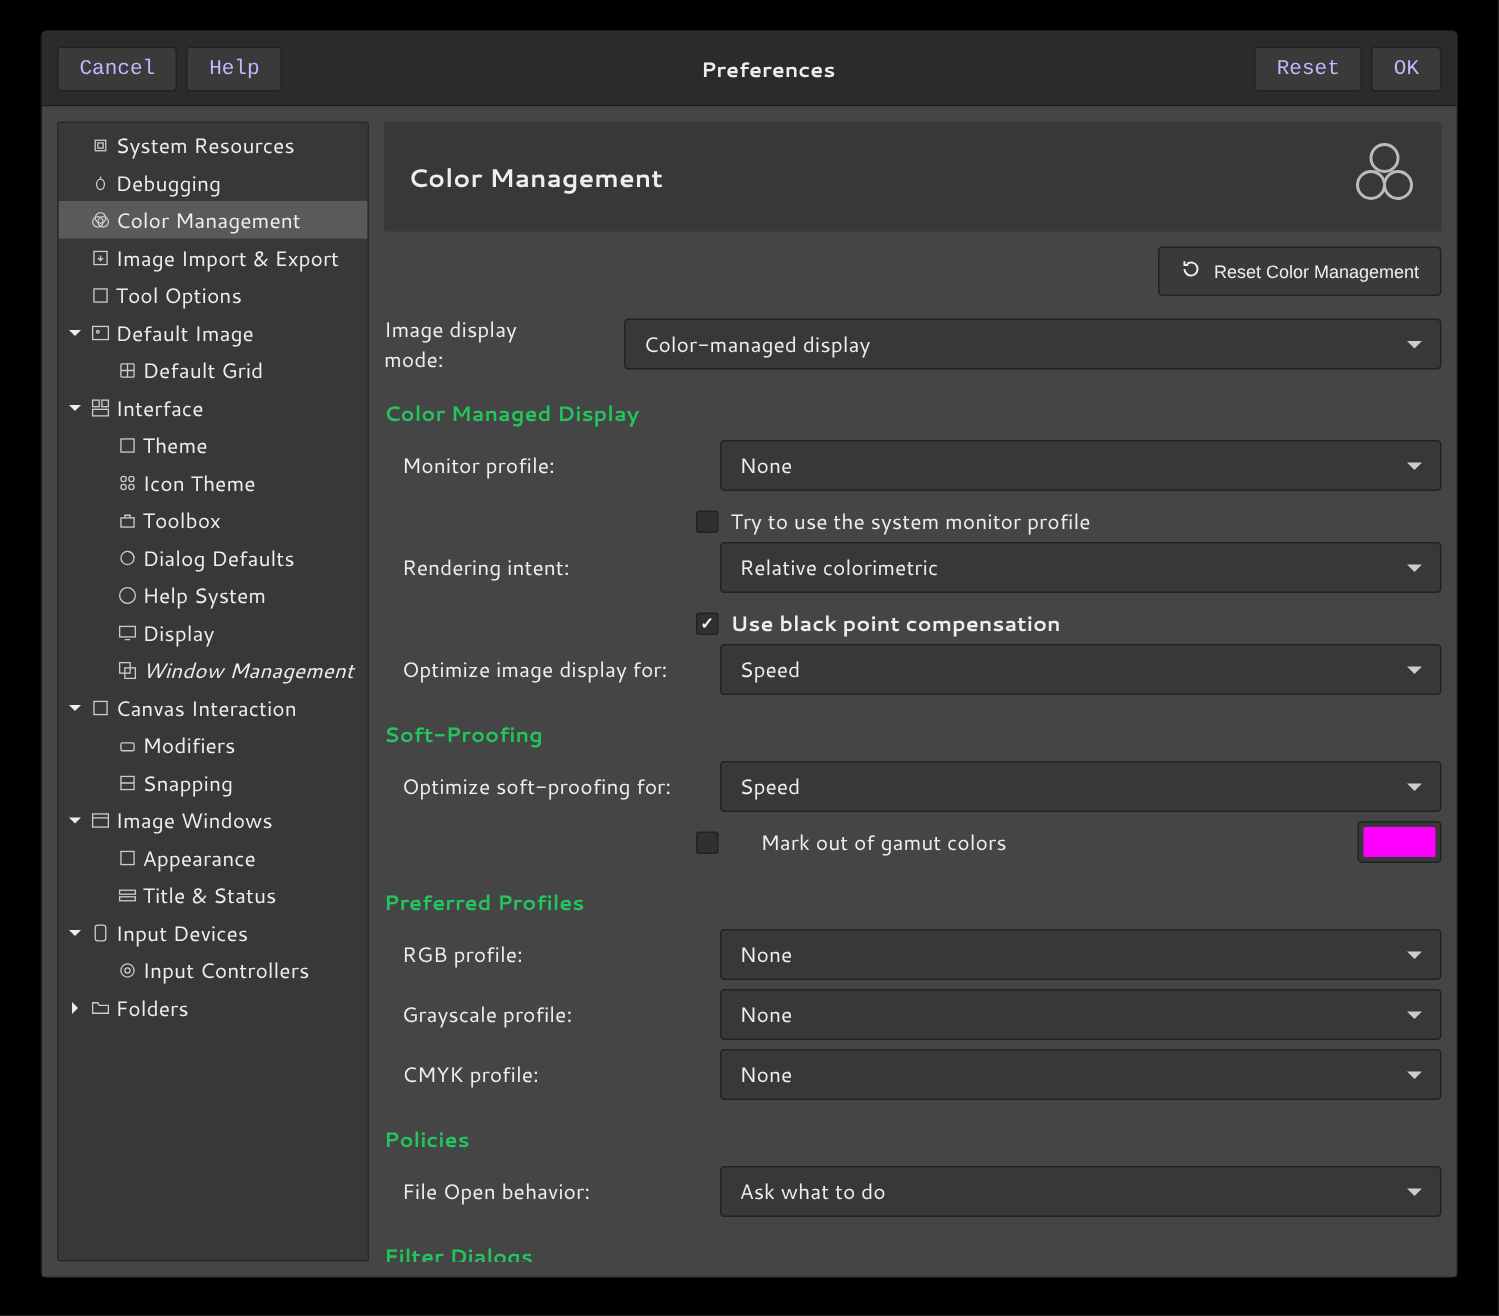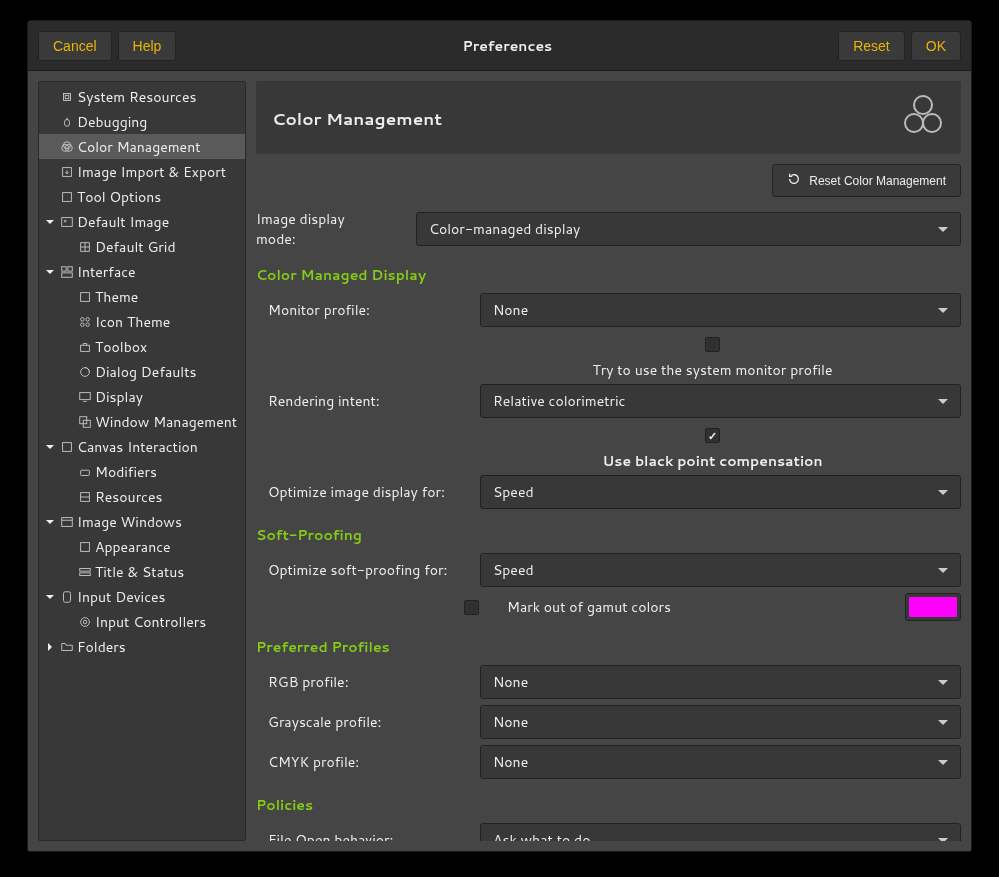--- a/index.html
+++ b/index.html
@@ -30,25 +30,26 @@
   border-bottom: 1px solid #1a1a1a;
   display: flex;
   align-items: center;
   padding: 0 10px;
   gap: 6px;
   border-radius: 4px 4px 0 0;
 }
 .tb-btn {
   background: #3a3a3a;
   border: 1px solid #222;
-  color: #eab308;
+  color: #c4b5fd;
   padding: 6px 14px;
   border-radius: 3px;
   font-size: 14px;
   cursor: pointer;
+  font-family: Liberation Mono, monospace;
 }
 .titlebar .title {
   flex: 1;
   text-align: center;
   font-weight: 600;
   color: #eee;
 }
 .content {
   flex: 1;
   display: flex;
@@ -137,21 +138,21 @@
   display: flex;
   align-items: center;
   margin-bottom: 6px;
   gap: 28px;
 }
 .form-label {
   color: #eee;
 }
 .section-head {
   font-weight: 600;
-  color: #84cc16;
+  color: #22c55e;
   margin: 10px 0 8px 0;
 }
 .dropdown {
   background: #383838;
   border: 1px solid #222;
   border-radius: 3px;
   height: 34px;
   display: flex;
   align-items: center;
   padding: 0 12px;
@@ -164,21 +165,20 @@
   width: 0; height: 0;
   border-left: 5px solid transparent;
   border-right: 5px solid transparent;
   border-top: 5px solid #ccc;
 }
 .checkbox-row {
   display: flex;
   align-items: center;
   gap: 8px;
   margin: 4px 0;
-  flex-direction: column;
 }
 .chk {
   width: 15px;
   height: 15px;
   background: #303030;
   border: 1px solid #222;
   border-radius: 2px;
   display: inline-flex;
   align-items: center;
   justify-content: center;
@@ -340,27 +340,35 @@
             <svg viewBox="0 0 16 16">
               <circle cx="8" cy="8" r="5" stroke-width="1"></circle>
               <path d="M8 3 A5 5 0 0 1 13 8" stroke-width="1"></path>
             </svg>
           </span>
           <span>Dialog Defaults</span>
         </div>
         <div class="tree-item" style="padding-left: 38px;">
           <span class="tree-icon">
             <svg viewBox="0 0 16 16">
+              <circle cx="8" cy="8" r="6" stroke-width="1"></circle>
+            </svg>
+          </span>
+          <span>Help System</span>
+        </div>
+        <div class="tree-item" style="padding-left: 38px;">
+          <span class="tree-icon">
+            <svg viewBox="0 0 16 16">
               <rect x="2" y="3" width="12" height="8" stroke-width="1"></rect>
               <line x1="6" y1="13" x2="10" y2="13" stroke-width="1"></line>
             </svg>
           </span>
           <span>Display</span>
         </div>
-        <div class="tree-item" style="padding-left: 38px;">
+        <div class="tree-item" style="padding-left: 38px; font-style: italic;">
           <span class="tree-icon">
             <svg viewBox="0 0 16 16">
               <rect x="2" y="2" width="8" height="8" stroke-width="1"></rect>
               <rect x="6" y="6" width="8" height="8" stroke-width="1"></rect>
             </svg>
           </span>
           <span>Window Management</span>
         </div>
         <div class="tree-item" style="padding-left: 4px;">
           <span class="expander">
@@ -383,21 +391,21 @@
           </span>
           <span>Modifiers</span>
         </div>
         <div class="tree-item" style="padding-left: 38px;">
           <span class="tree-icon">
             <svg viewBox="0 0 16 16">
               <rect x="3" y="3" width="10" height="10" stroke-width="1"></rect>
               <line x1="3" y1="8" x2="13" y2="8" stroke-width="1"></line>
             </svg>
           </span>
-          <span>Resources</span>
+          <span>Snapping</span>
         </div>
         <div class="tree-item" style="padding-left: 4px;">
           <span class="expander">
             <svg viewBox="0 0 10 10">
               <path d="M1 3 L5 7 L9 3 Z"></path>
             </svg>
           </span>
           <span class="tree-icon">
             <svg viewBox="0 0 16 16">
               <rect x="2" y="3" width="12" height="10" stroke-width="1"></rect>

